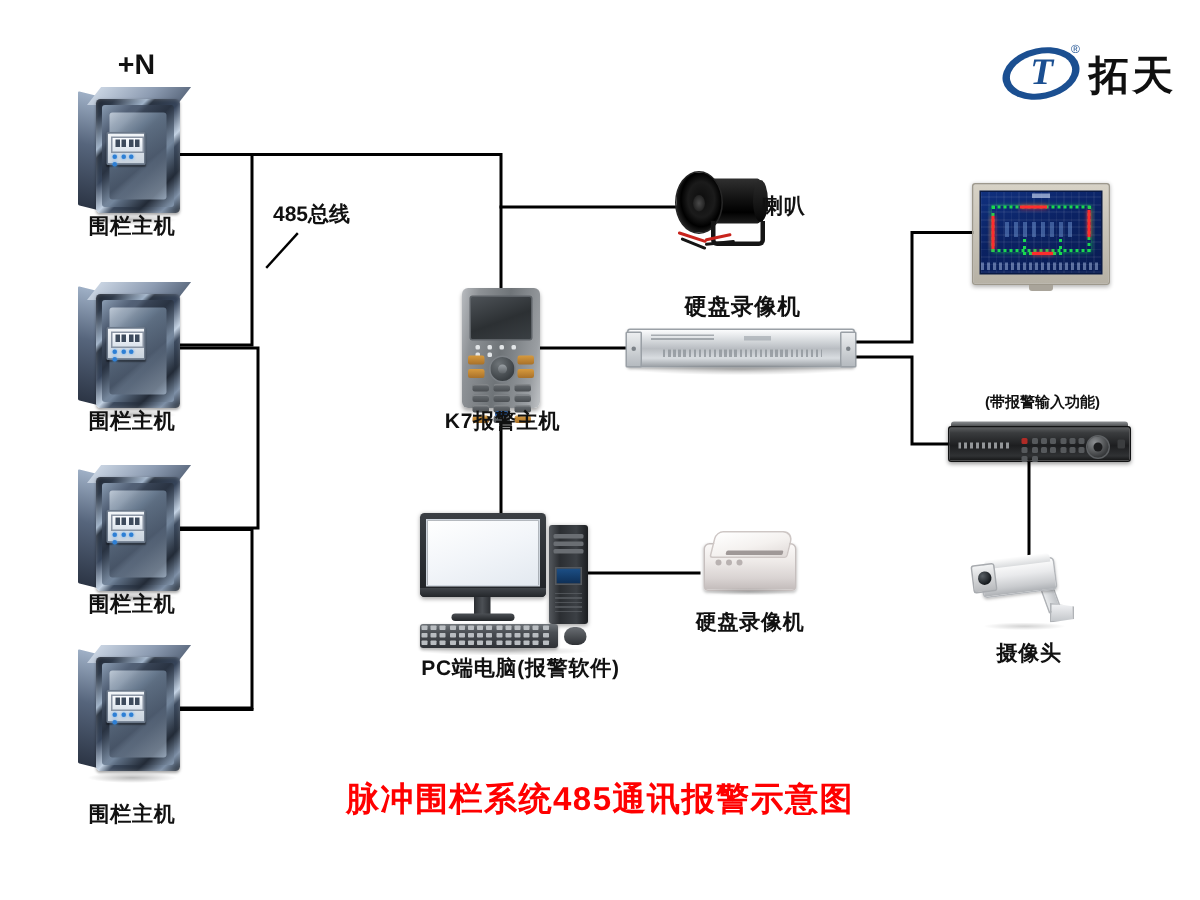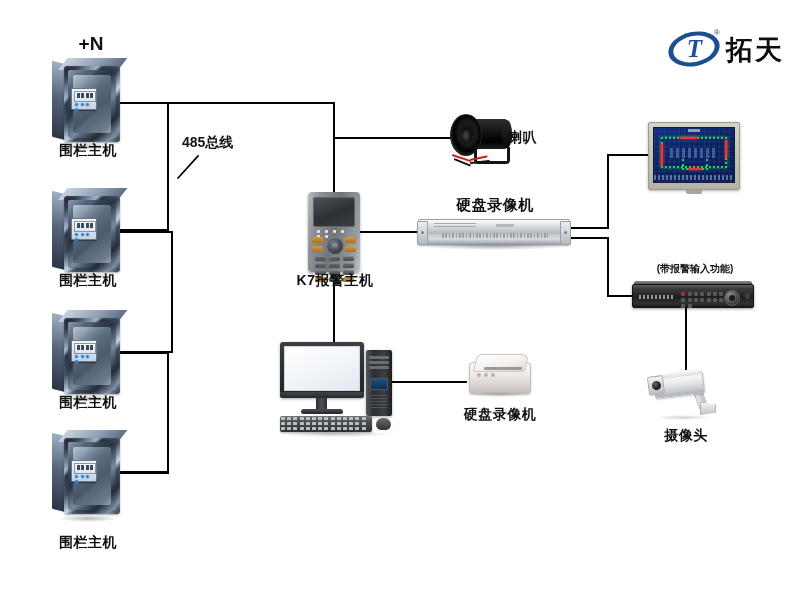--- a/index.html
+++ b/index.html
@@ -795,28 +795,30 @@
         <i></i>
         <i></i>
         <i></i>
         <i></i>
         <i></i>
 
     </div>
     <div class="pc-mouse"></div>
     <div class="pc-shadow"></div>
   </div>
+  <div class="lbl lbl-cn" style="left:252px;top:437px;width:190px;">PC端电脑(报警软件)</div>
 
   <div id="printer" style="left:466px;top:352px;">
     <div class="pr-body"></div>
     <div class="pr-lid"></div>
     <div class="pr-slot"></div>
     <div class="pr-btns">
         <i></i>
         <i></i>
         <i></i>
       </div>
     <div class="pr-shadow"></div>
   </div>
   <div class="lbl lbl-cn" style="left:442px;top:406px;width:116px;">硬盘录像机</div>
 
+  <div id="footer-title" style="color:#ff0000;">脉冲围栏系统485通讯报警示意图</div>
 
 </div>
 
 </body></html>

